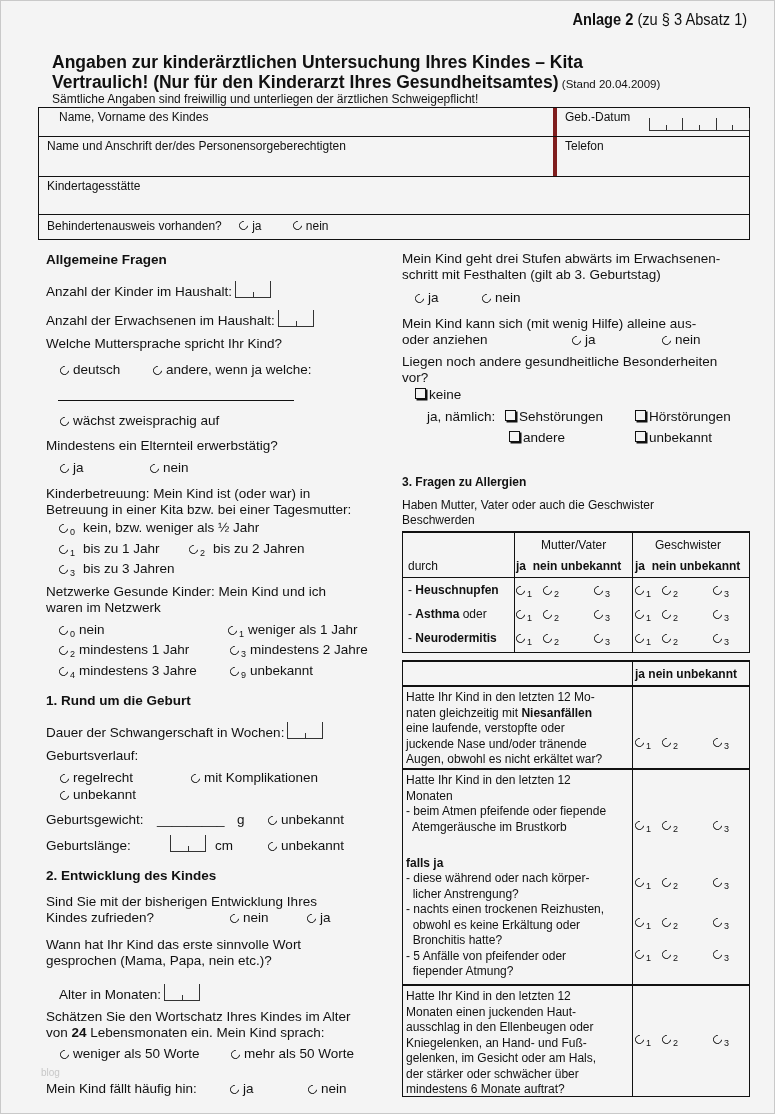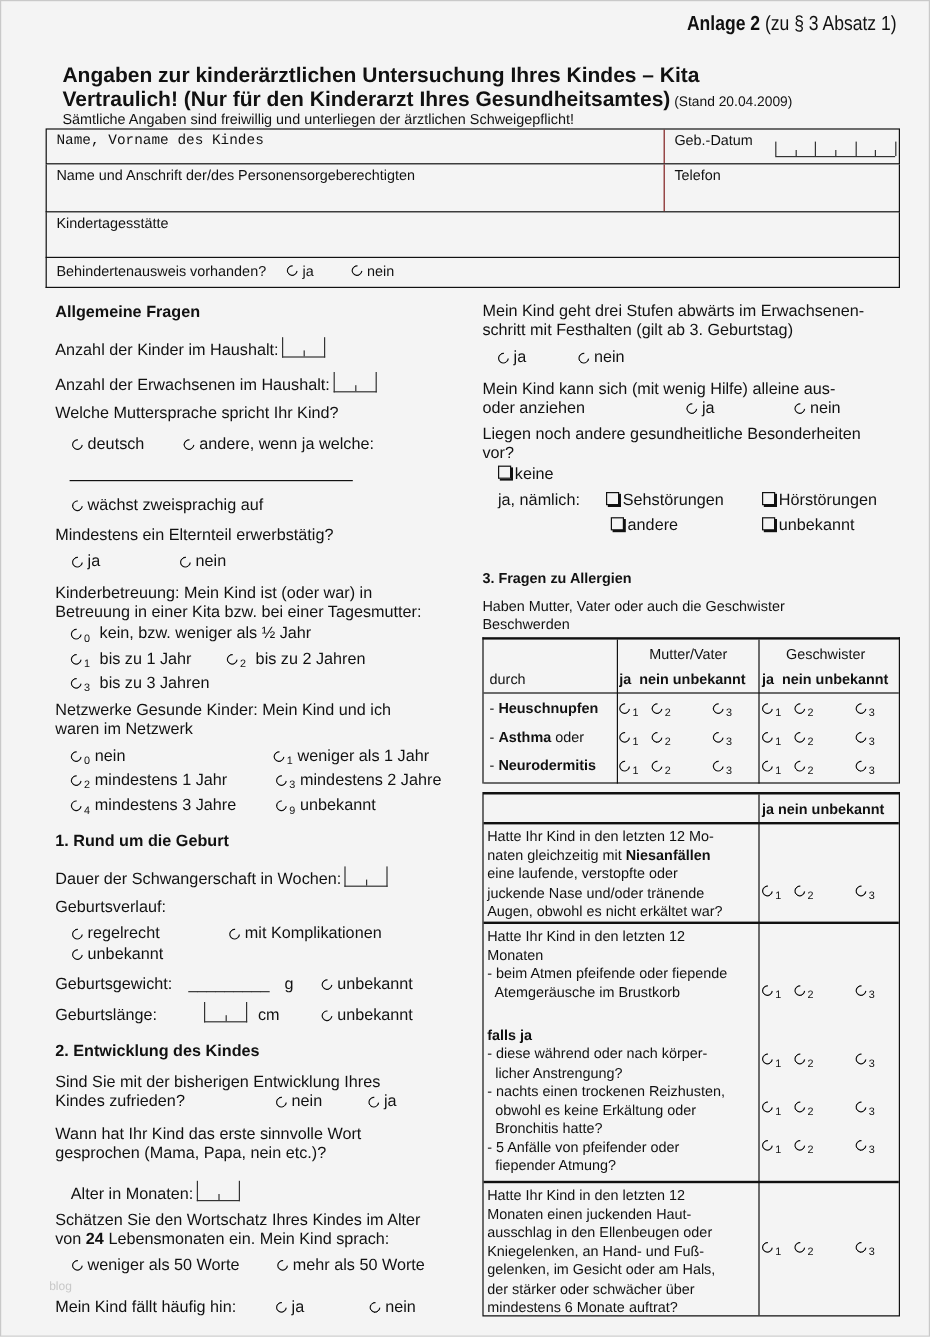--- a/index.html
+++ b/index.html
@@ -17,21 +17,21 @@
   .abs { position: absolute; }
   .anlage { right: 27px; top: 9px; font-size: 17px; transform: scaleX(0.86); transform-origin: right top; white-space: nowrap; }
   .anlage b { font-weight: bold; }
   .title1, .title2 { left: 51px; font-size: 17.5px; font-weight: bold; white-space: nowrap; }
   .title1 { top: 51px; }
   .title2 { top: 71px; }
   .title2 .stand { font-size: 11.5px; font-weight: normal; }
   .subtitle { left: 51px; top: 91px; font-size: 12px; white-space: nowrap; }
   .info-row { position: absolute; left: 37px; width: 712px; border-left: 1px solid #111; border-right: 1px solid #111; border-bottom: 1px solid #111; box-sizing: border-box; }
   .info-cell { position: absolute; top: 0; bottom: 0; font-size: 12px; padding: 2px 8px; box-sizing: border-box; }
-  .info-cell.right { border-left: 1px solid #7f1d1d; }
+  .info-cell.right { border-left: 4px solid #7f1d1d; }
   .date-box { position: absolute; left: 92px; top: 10px; width: 100px; height: 12px; border-bottom: 1px solid #333; }
   .date-box span { position: absolute; bottom: 0; width: 1px; background: #333; }
 
   .txt { font-size: 13.5px; line-height: 16px; white-space: nowrap; }
   .hd { font-size: 13.5px; font-weight: bold; white-space: nowrap; }
   .radio { display: inline-block; width: 9px; height: 9px; border: 1.5px solid #111; border-radius: 50%; border-right-color: transparent; transform: rotate(-40deg); box-sizing: border-box; margin-right: 4px; vertical-align: -1px; }
   .radio-wrap { display: inline-flex; align-items: baseline; white-space: nowrap; }
   .sub { font-size: 9px; vertical-align: -3px; margin-left: -2px; margin-right: 4px; }
   .chk { display: inline-block; width: 9px; height: 9px; border: 1px solid #111; box-shadow: 1.5px 1.5px 0 #111; margin-right: 3px; vertical-align: 0px; }
   .numbox { display: inline-block; position: relative; width: 34px; height: 16px; border-bottom: 1px solid #333; border-left: 1px solid #333; border-right: 1px solid #333; vertical-align: -2px; margin-left: 3px; border-top: none; }
@@ -42,21 +42,21 @@
 <body>
 
 <div class="page">
 
   <div class="abs anlage"><b>Anlage 2</b><span> (zu § 3 Absatz 1)</span></div>
   <div class="abs title1">Angaben zur kinderärztlichen Untersuchung Ihres Kindes – Kita</div>
   <div class="abs title2"><span>Vertraulich! (Nur für den Kinderarzt Ihres Gesundheitsamtes)</span><span class="stand"> (Stand 20.04.2009)</span></div>
   <div class="abs subtitle">Sämtliche Angaben sind freiwillig und unterliegen der ärztlichen Schweigepflicht!</div>
 
   <div class="info-row" style="top:106px;height:30px;border-top:1px solid #111;">
-    <div class="info-cell" style="left:0;width:514px;font-family:Liberation Mono, monospace;"><span>Name, Vorname des Kindes</span></div>
+    <div class="info-cell" style="left:12px;width:514px;"><span>Name, Vorname des Kindes</span></div>
     <div class="info-cell right" style="left:514px;right:0;">
       <span>Geb.-Datum</span>
       <div class="date-box">
         <span style="left:0;height:12px"></span>
           <span style="left:17px;height:5px"></span>
           <span style="left:33px;height:12px"></span>
           <span style="left:50px;height:5px"></span>
           <span style="left:67px;height:12px"></span>
           <span style="left:83px;height:5px"></span>
           <span style="left:100px;height:12px"></span>
@@ -148,21 +148,21 @@
   <div class="abs txt" style="left:401px;top:266px;">schritt mit Festhalten (gilt ab 3. Geburtstag)</div>
   <div class="abs txt" style="left:414px;top:289px;"><span class="radio"></span><span>ja</span></div>
   <div class="abs txt" style="left:481px;top:289px;"><span class="radio"></span><span>nein</span></div>
   <div class="abs txt" style="left:401px;top:315px;">Mein Kind kann sich (mit wenig Hilfe) alleine aus-</div>
   <div class="abs txt" style="left:401px;top:331px;">oder anziehen</div>
   <div class="abs txt" style="left:571px;top:331px;"><span class="radio"></span><span>ja</span></div>
   <div class="abs txt" style="left:661px;top:331px;"><span class="radio"></span><span>nein</span></div>
   <div class="abs txt" style="left:401px;top:353px;">Liegen noch andere gesundheitliche Besonderheiten</div>
   <div class="abs txt" style="left:401px;top:369px;">vor?</div>
   <div class="abs txt" style="left:414px;top:386px;"><span class="chk"></span><span>keine</span></div>
-  <div class="abs txt" style="left:414px;top:408px;text-align:center;">ja, nämlich:</div>
+  <div class="abs txt" style="left:426px;top:408px;text-align:center;">ja, nämlich:</div>
   <div class="abs txt" style="left:504px;top:408px;"><span class="chk"></span><span>Sehstörungen</span></div>
   <div class="abs txt" style="left:634px;top:408px;"><span class="chk"></span><span>Hörstörungen</span></div>
   <div class="abs txt" style="left:508px;top:429px;"><span class="chk"></span><span>andere</span></div>
   <div class="abs txt" style="left:634px;top:429px;"><span class="chk"></span><span>unbekannt</span></div>
 
   <div class="abs" style="left:401px;top:474px;font-size:12px;font-weight:bold;">3. Fragen zu Allergien</div>
   <div class="abs" style="left:401px;top:497px;font-size:12px;">Haben Mutter, Vater oder auch die Geschwister</div>
   <div class="abs" style="left:401px;top:512px;font-size:12px;">Beschwerden</div>
 
   <div class="abs" style="left:401px;top:530px;width:346px;height:120px;border-top:2px solid #111;border-left:1px solid #111;border-right:1px solid #111;">

